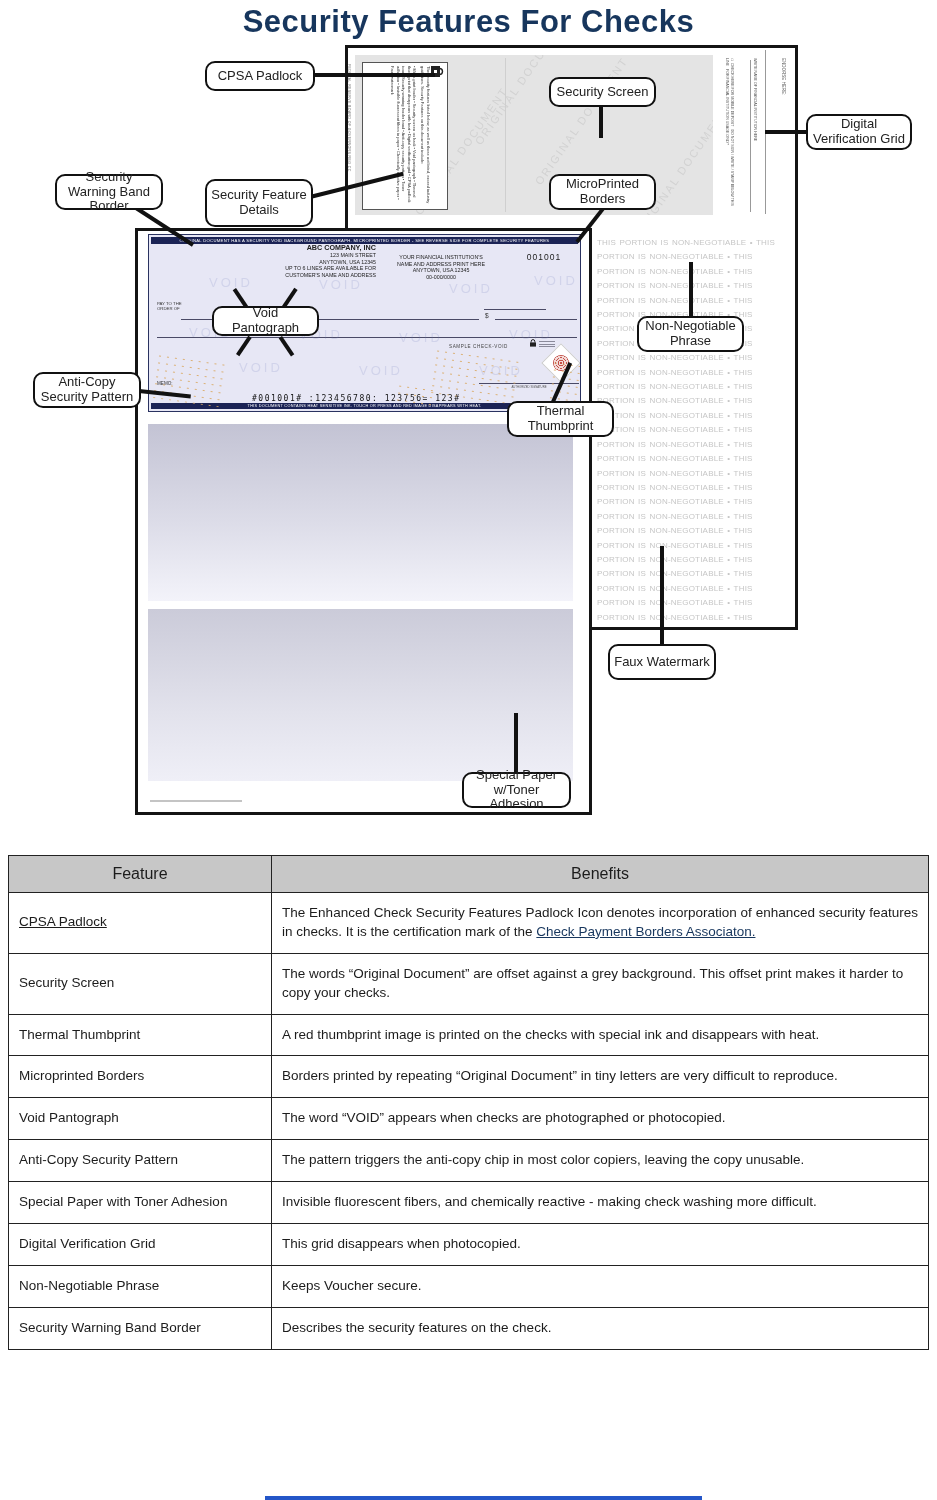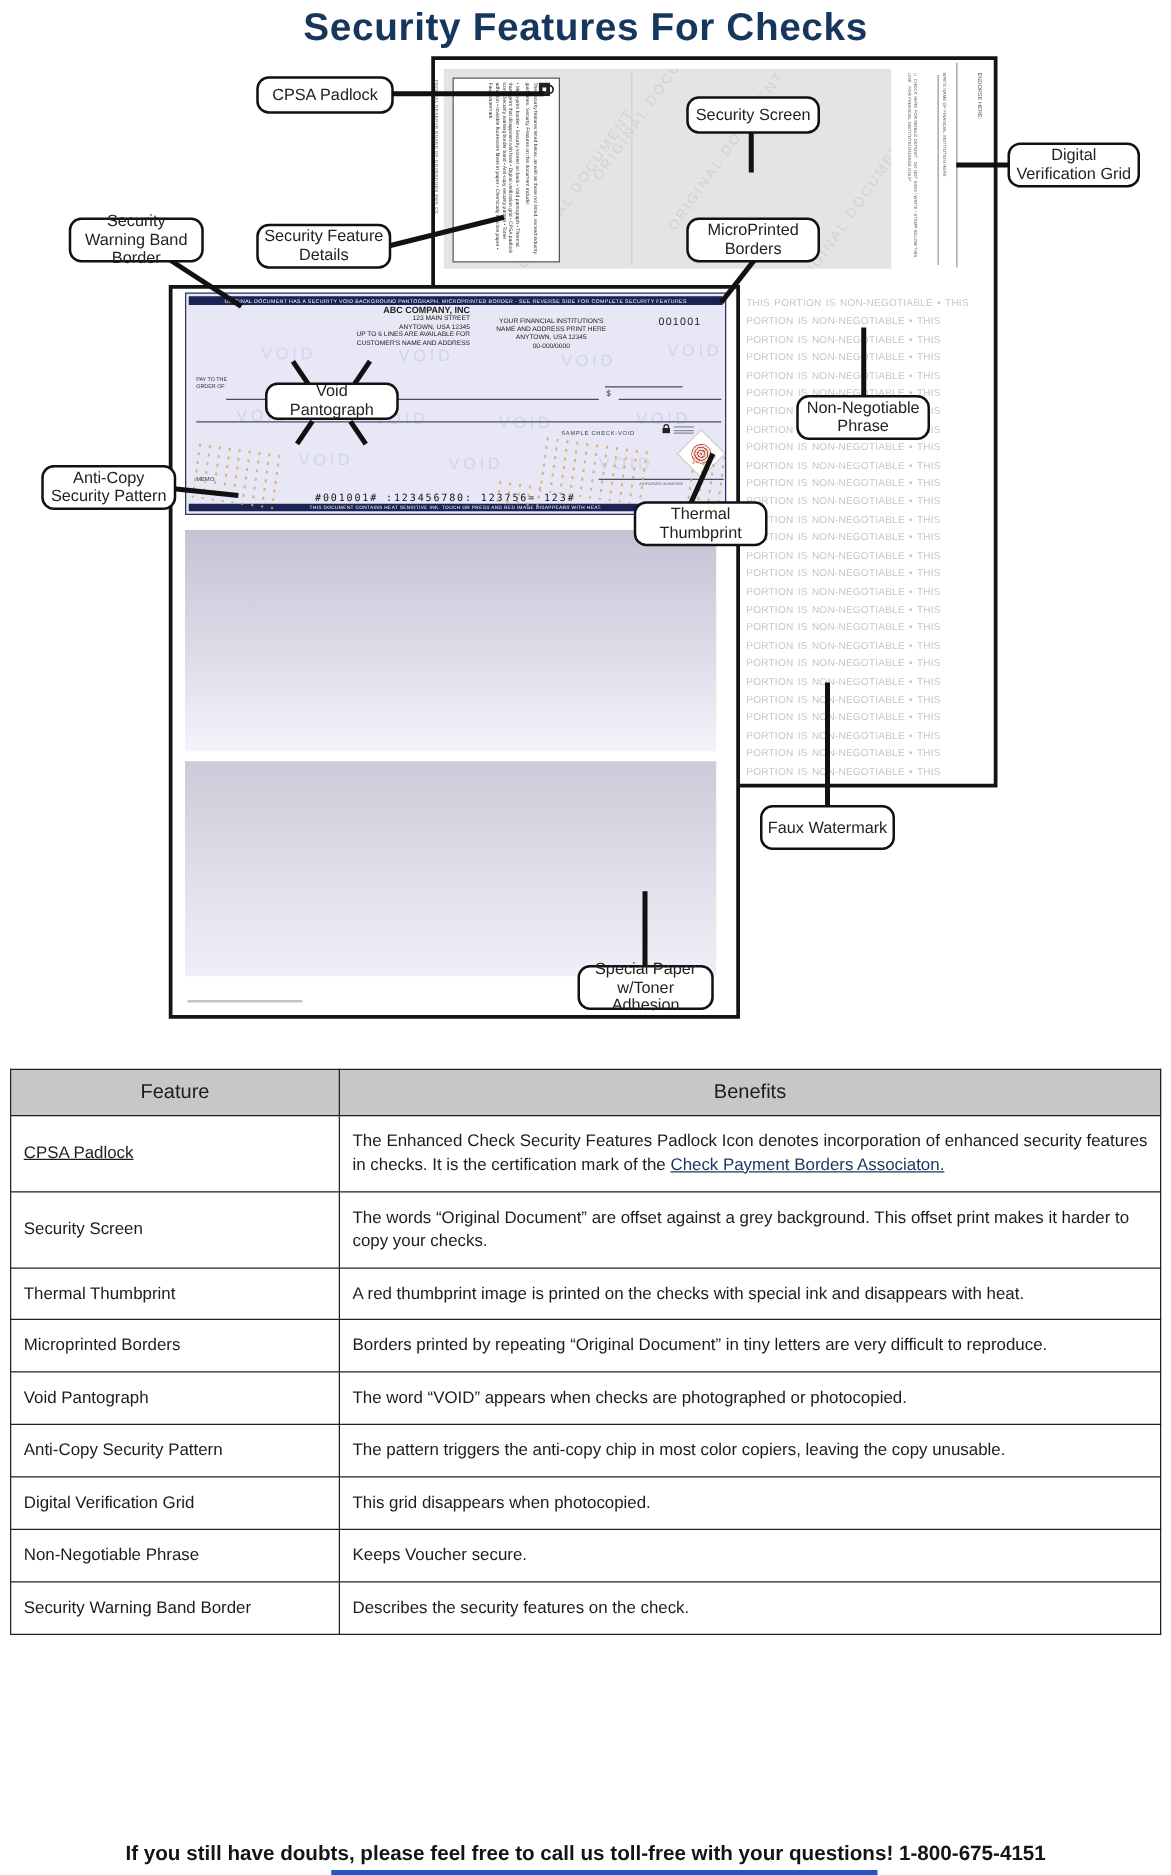--- a/index.html
+++ b/index.html
@@ -233,21 +233,21 @@
   <div class="conn v" style="left:514px; top:713px; height:61px;"></div>
   <div class="conn r" style="left:236px; top:288px; width:22px; transform:rotate(56deg); transform-origin:left top;"></div>
   <div class="conn r" style="left:282px; top:306px; width:22px; transform:rotate(-56deg); transform-origin:left top;"></div>
   <div class="conn r" style="left:236px; top:354px; width:22px; transform:rotate(-56deg); transform-origin:left top;"></div>
   <div class="conn r" style="left:282px; top:336px; width:22px; transform:rotate(56deg); transform-origin:left top;"></div>
 
   <div class="callout" style="left:205px; top:61px;  width:110px; height:30px;">CPSA Padlock</div>
   <div class="callout" style="left:549px; top:77px;  width:107px; height:30px;">Security Screen</div>
   <div class="callout" style="left:806px; top:114px; width:106px; height:36px;">Digital Verification Grid</div>
   <div class="callout" style="left:55px;  top:174px; width:108px; height:36px;">Security Warning Band Border</div>
-  <div class="callout" style="left:205px; top:179px; width:108px; height:36px;">Security Feature Details</div>
+  <div class="callout" style="left:205px; top:179px; width:108px; height:48px;">Security Feature Details</div>
   <div class="callout" style="left:549px; top:174px; width:107px; height:36px;">MicroPrinted Borders</div>
   <div class="callout" style="left:212px; top:306px; width:107px; height:30px;">Void Pantograph</div>
   <div class="callout" style="left:637px; top:316px; width:107px; height:36px;">Non-Negotiable Phrase</div>
   <div class="callout" style="left:33px;  top:372px; width:108px; height:36px;">Anti-Copy Security Pattern</div>
   <div class="callout" style="left:507px; top:401px; width:107px; height:36px;">Thermal Thumbprint</div>
   <div class="callout" style="left:608px; top:644px; width:108px; height:36px;">Faux Watermark</div>
   <div class="callout" style="left:462px; top:772px; width:109px; height:36px;">Special Paper w/Toner Adhesion</div>
 
   <table class="feat-table">
     <thead>
@@ -275,30 +275,33 @@
         </tr>
         <tr>
           <td class="fcol"><span>Void Pantograph</span></td>
           <td><span>The word “VOID” appears when checks are photographed or photocopied.</span></td>
         </tr>
         <tr>
           <td class="fcol"><span>Anti-Copy Security Pattern</span></td>
           <td><span>The pattern triggers the anti-copy chip in most color copiers, leaving the copy unusable.</span></td>
         </tr>
         <tr>
+          <td class="fcol"><span>Special Paper with Toner Adhesion</span></td>
+          <td><span>Invisible fluorescent fibers, and chemically reactive - making check washing more difficult.</span></td>
+        </tr>
+        <tr>
           <td class="fcol"><span>Digital Verification Grid</span></td>
           <td><span>This grid disappears when photocopied.</span></td>
         </tr>
         <tr>
           <td class="fcol"><span>Non-Negotiable Phrase</span></td>
           <td><span>Keeps Voucher secure.</span></td>
         </tr>
         <tr>
           <td class="fcol"><span>Security Warning Band Border</span></td>
           <td><span>Describes the security features on the check.</span></td>
         </tr>
       </tbody>
   </table>
 
-  <div class="footer">If you still have doubts, please feel free to call us toll-free with your questions! 1-800-675-4151</div>
   <div class="footer-bar"></div>
 
 </div>
 
 </body></html>

